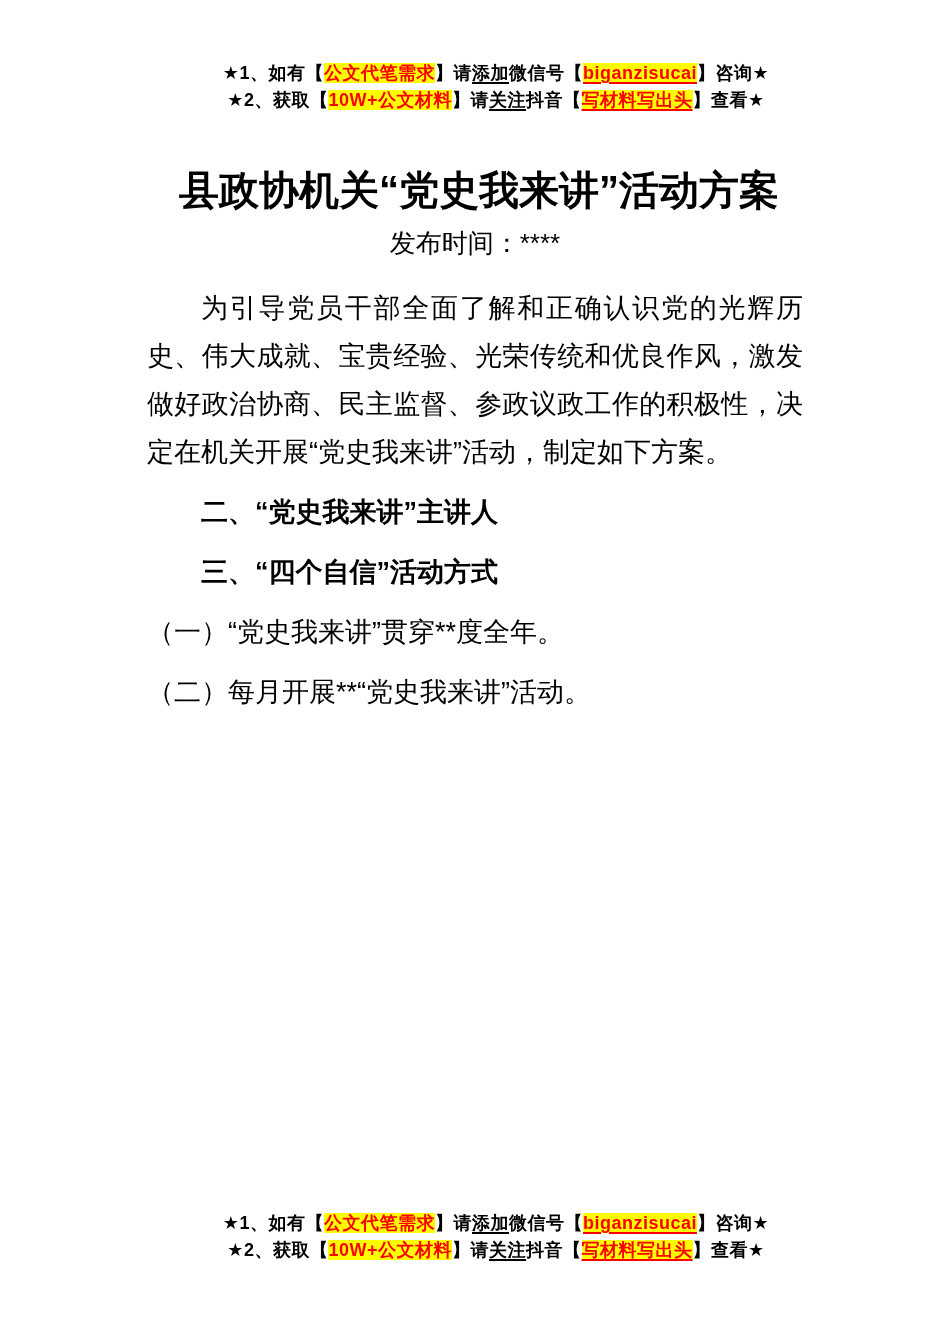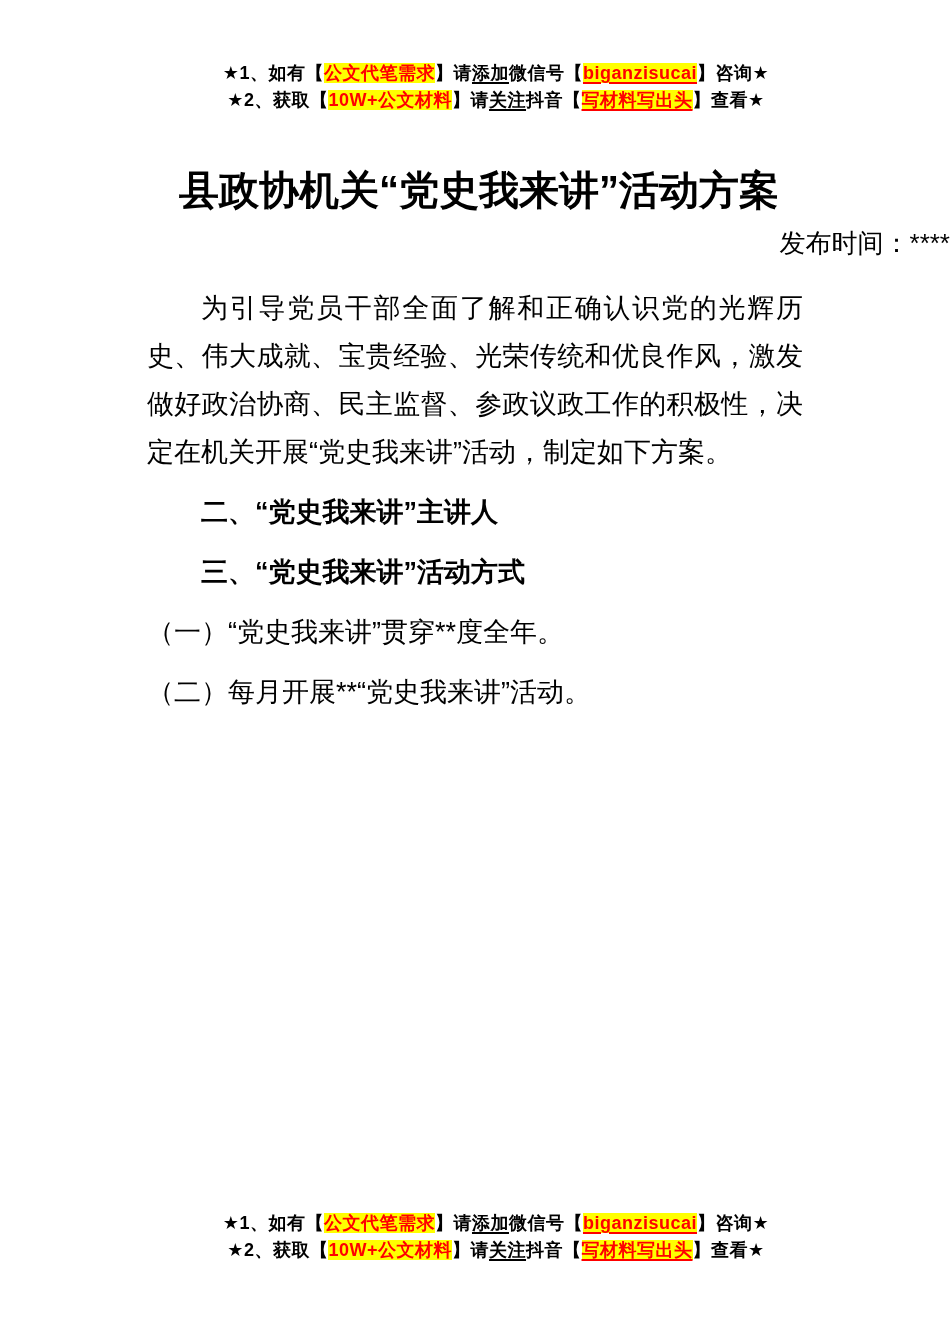--- a/index.html
+++ b/index.html
@@ -44,21 +44,21 @@
   }
   .doc-title {
     margin: 52px 0 0 8px;
     text-align: center;
     font-size: 40px;
     line-height: 48px;
     font-weight: bold;
   }
   .publish-line {
     margin: 14px 0 0 0;
-    text-align: right;
+    text-align: center;
     font-size: 26px;
     line-height: 30px;
     font-weight: normal;
   }
   .doc-content {
     padding: 14px 135px 0 135px;
     font-size: 27px;
     line-height: 48px;
     text-align: justify;
   }
@@ -82,21 +82,21 @@
     <div><span>★2、获取【</span><span class="seg-hl">10W+公文材料</span><span>】请</span><span class="seg-u">关注</span><span>抖音【</span><span class="seg-hl seg-ul-red">写材料写出头</span><span>】查看★</span></div>
   </div>
 
 <h1 class="doc-title">县政协机关“党史我来讲”活动方案</h1>
 
 <div class="publish-line">发布时间：****</div>
 
 <div class="doc-content">
     <p class="paragraph">为引导党员干部全面了解和正确认识党的光辉历史、伟大成就、宝贵经验、光荣传统和优良作风，激发做好政治协商、民主监督、参政议政工作的积极性，决定在机关开展“党史我来讲”活动，制定如下方案。</p>
     <p class="heading">二、“党史我来讲”主讲人</p>
-    <p class="heading">三、“党史我来讲”活动方式</p>
+    <p class="heading">三、“四个自信”活动方式</p>
     <p class="list_item">（一）“党史我来讲”贯穿**度全年。</p>
     <p class="list_item">（二）每月开展**“党史我来讲”活动。</p>
   </div>
 
 <div class="promo promo-bottom">
     <div><span>★1、如有【</span><span class="seg-hl">公文代笔需求</span><span>】请</span><span class="seg-u">添加</span><span>微信号【</span><span class="seg-hl seg-ul-red">biganzisucai</span><span>】咨询★</span></div>
     <div><span>★2、获取【</span><span class="seg-hl">10W+公文材料</span><span>】请</span><span class="seg-u">关注</span><span>抖音【</span><span class="seg-hl seg-ul-red">写材料写出头</span><span>】查看★</span></div>
   </div>
 
 </body></html>

